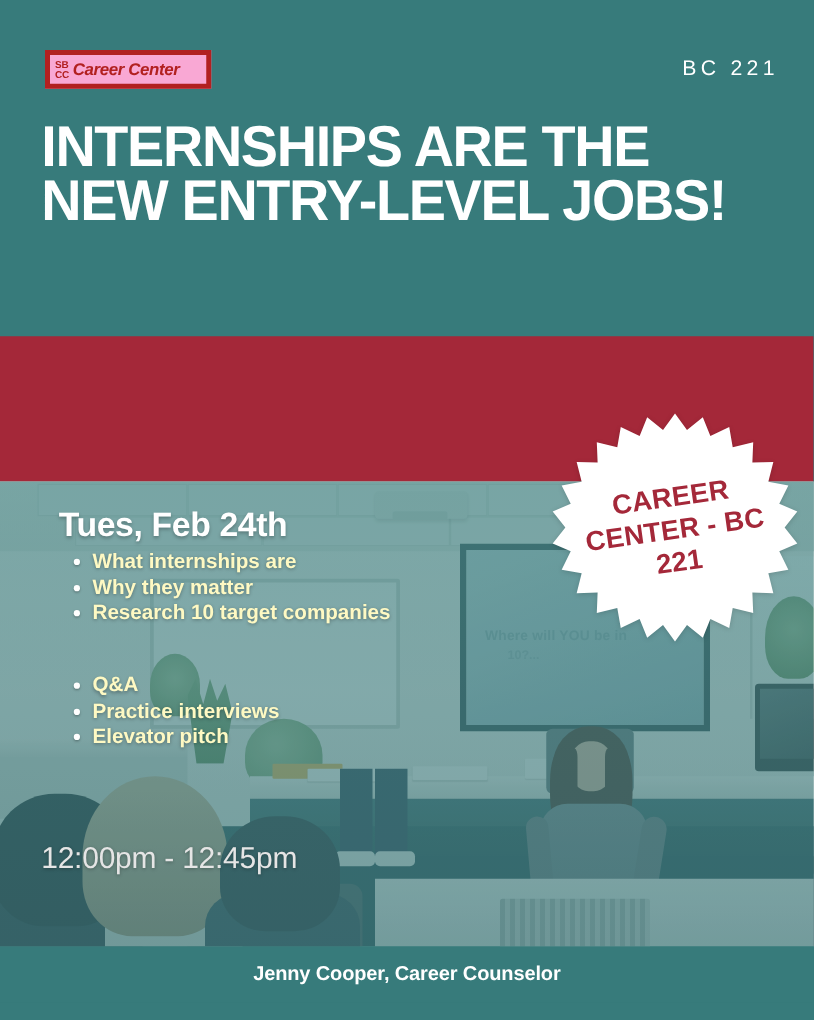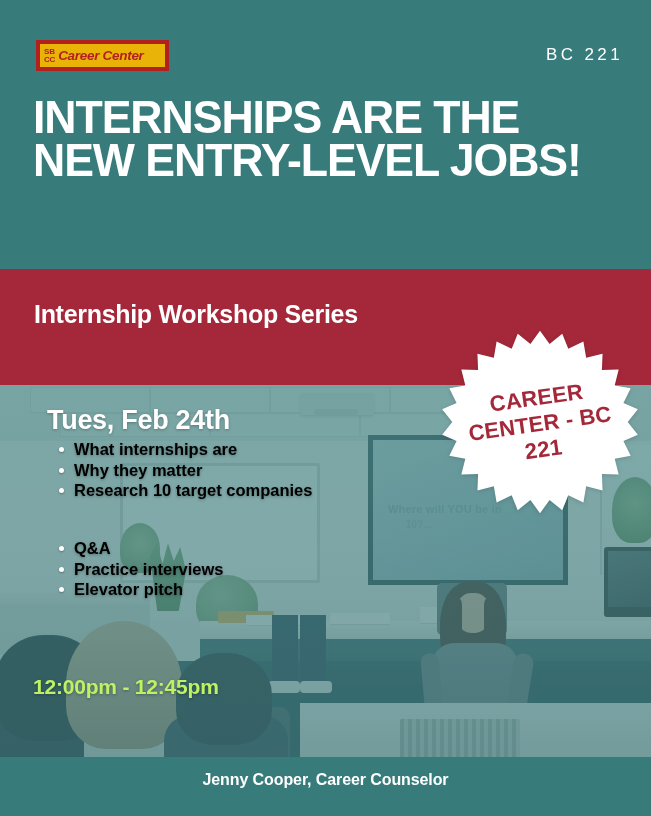--- a/index.html
+++ b/index.html
@@ -139,21 +139,21 @@
 
   
   .header {
     position:absolute; left:0; top:0;
     width:651px; height:269px;
     background:#377b7b;
   }
   .logo {
     position:absolute; left:36px; top:40px;
     width:133px; height:31px;
-    background:#eab308;
+    background:#f9a8d4;
     border:4px solid #b22020;
     display:flex; align-items:center;
     padding-left:4px;
   }
   .logo-sbcc {
     display:flex; flex-direction:column;
     line-height:8px;
     font-size:8px; font-weight:700;
     color:#b22020; letter-spacing:-.2px;
     margin-right:3px;
@@ -227,35 +227,35 @@
   .day-2 { top:153px; }
   .day-title {
     color:#ffffff; font-size:27px; font-weight:700;
     letter-spacing:-.3px; line-height:32px;
     text-shadow:0 1px 3px rgba(0,0,0,.28);
     margin-bottom:3px;
   }
   .day-list { list-style:none; margin:0; padding:0; }
   .day-list li {
     position:relative;
-    color:#000000; font-size:16.5px; font-weight:700;
+    color:#fef9c3; font-size:16.5px; font-weight:700;
     line-height:20.5px; padding-left:27px;
     text-shadow:0 1px 3px rgba(0,0,0,.32);
     white-space:nowrap;
   }
   .day-list li:before {
     content:"";
     position:absolute; left:12px; top:8px;
     width:5px; height:5px; border-radius:50%;
     background:#ffffff;
     box-shadow:0 1px 2px rgba(0,0,0,.3);
   }
   .time-block {
     position:absolute; left:33px; top:287px;
-    color:#bef264; font-size:21px; font-weight:700;
+    color:#e5e5e5; font-size:24px; font-weight:400;
     line-height:29px; letter-spacing:-.2px;
     text-shadow:0 1px 3px rgba(0,0,0,.3);
   }
 
   
   .footer {
     position:absolute; left:0; top:757px;
     width:651px; height:45px;
     background:#377b7b;
     display:flex; flex-direction:column;
@@ -341,21 +341,20 @@
         <span>SB</span>
         <span>CC</span>
       </div>
       <div class="logo-word">Career Center</div>
     </div>
     <div class="bc-code">BC 221</div>
     <div class="headline">INTERNSHIPS ARE THE NEW ENTRY-LEVEL JOBS!</div>
   </div>
 
   <div class="red-band"></div>
-  <div class="red-title">Internship Workshop Series</div>
 
   <div class="starburst">
     <svg viewBox="0 0 200 200" xmlns="http://www.w3.org/2000/svg">
       <polygon fill="#ffffff" points="100,2 110.3,16.2 123.9,5.2 130.4,21.4 146.6,13.6 149.6,30.9 167.2,26.6 166.5,44.2 184.5,43.6 180.2,60.7 197.4,63.8 189.6,79.6 205.1,86.3 194.2,100 205.1,113.7 189.6,120.4 197.4,136.2 180.2,139.3 184.5,156.4 166.5,155.8 167.2,173.4 149.6,169.1 146.6,186.4 130.4,178.6 123.9,194.8 110.3,183.8 100,198 89.7,183.8 76.1,194.8 69.6,178.6 53.4,186.4 50.4,169.1 32.8,173.4 33.5,155.8 15.5,156.4 19.8,139.3 2.6,136.2 10.4,120.4 -5.1,113.7 5.8,100 -5.1,86.3 10.4,79.6 2.6,63.8 19.8,60.7 15.5,43.6 33.5,44.2 32.8,26.6 50.4,30.9 53.4,13.6 69.6,21.4 76.1,5.2 89.7,16.2" transform="translate(5,3) scale(0.95)"></polygon>
     </svg>
     <div class="star-text">
       <span>CAREER</span>
       <span>CENTER - BC</span>
       <span>221</span>
     </div>

